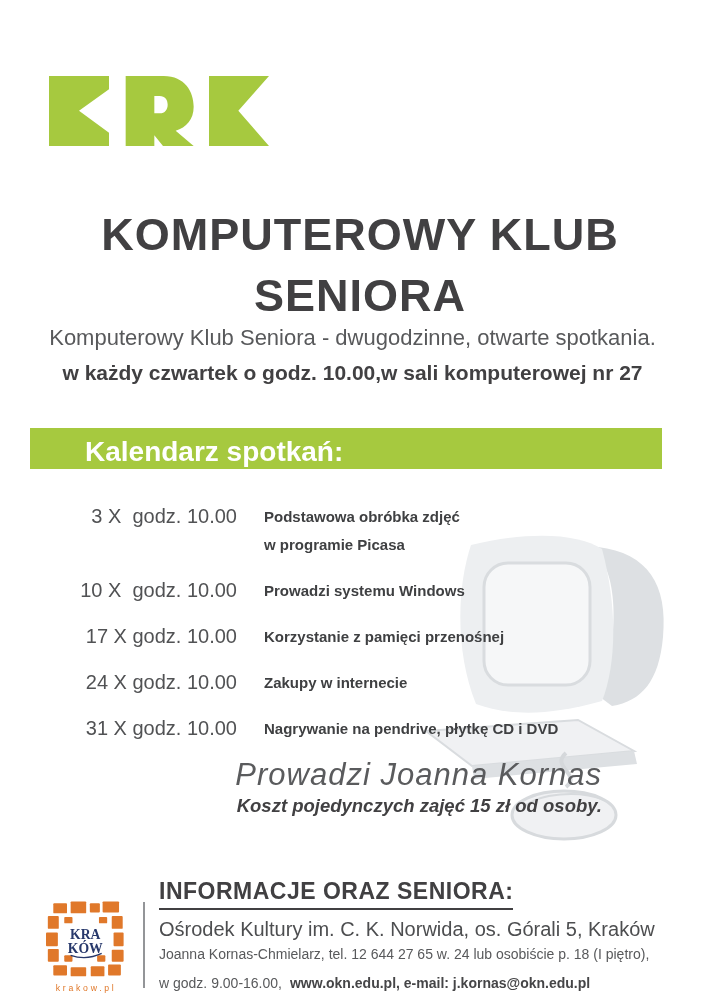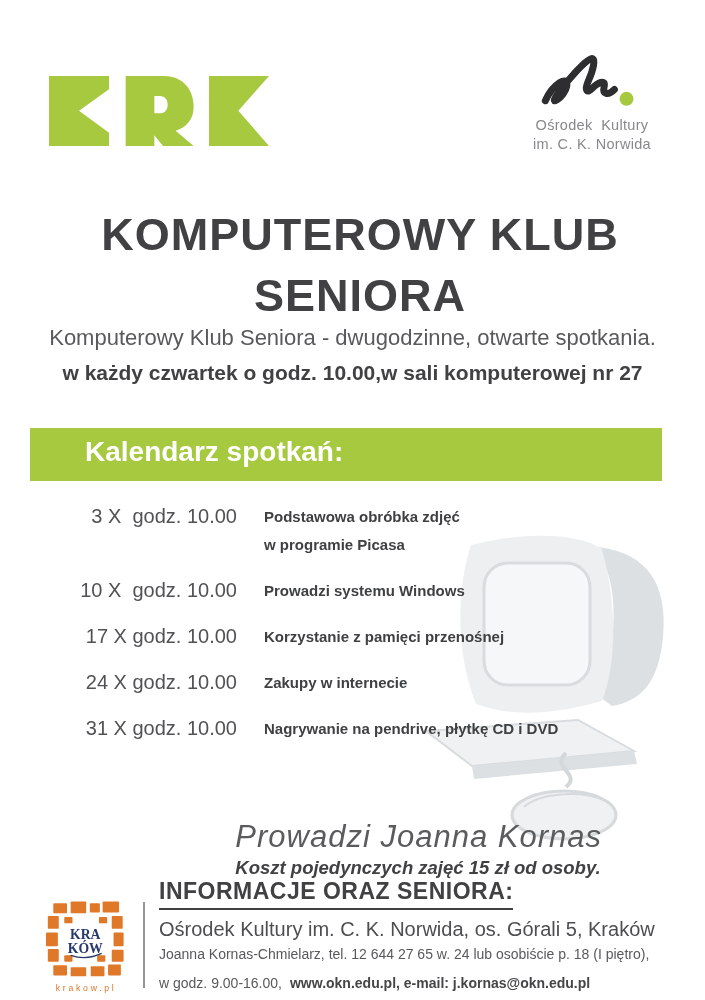--- a/index.html
+++ b/index.html
@@ -30,38 +30,38 @@
   .norwida-line { font-size: 14.5px; color: #87888b; line-height: 19px; letter-spacing: 0.3px; white-space: pre; }
 
   
   .title { position: absolute; top: 204px; left: 15px; right: 0; text-align: center;
            font-weight: bold; font-size: 45px; line-height: 61px; letter-spacing: 1px; color: var(--ink); }
   .intro { position: absolute; top: 325px; left: 0; right: 0; text-align: center; }
   .intro-line1 { font-size: 22px; color: var(--gray); }
   .intro-line2 { font-size: 21px; font-weight: bold; color: var(--ink); margin-top: 10px; }
 
   
-  .banner { position: absolute; top: 428px; left: 30px; width: 632px; height: 53px;
+  .banner { position: absolute; top: 428px; left: 30px; width: 632px; height: 41px;
             background: var(--accent); color: #ffffff; font-weight: bold;
             font-size: 28px; line-height: 47px; padding-left: 55px; }
 
   
   .watermark { position: absolute; left: 416px; top: 515px; width: 289px; height: 335px; }
 
   
   .schedule { position: absolute; top: 503px; left: 32px; right: 0; }
   .event-row { display: flex; margin-bottom: 18px; position: relative; }
   .event-date { width: 205px; text-align: right; font-size: 20px; color: #515254;
                 line-height: 27px; white-space: pre; flex: none; }
   .event-desc { margin-left: 27px; font-size: 15px; line-height: 28px; color: #3f4042; }
   .event-desc .bold { font-weight: bold; }
   .event-desc .regular { font-weight: normal; color: #515254; }
 
   
-  .instructor { position: absolute; top: 819px; right: 103px; text-align: left; margin-left: 33px; }
+  .instructor { position: absolute; top: 757px; right: 103px; text-align: right; margin-left: 33px; }
   .lead { font-style: italic; font-size: 31px; color: #5a5b5d; letter-spacing: 1px; }
   .cost { font-style: italic; font-weight: bold; font-size: 18.5px; color: var(--ink); margin-top: 2px; }
 
   
   .footer { position: absolute; top: 876px; left: 45px; right: 10px; display: flex; }
   .krakow { width: 86px; margin-top: 22px; flex: none; text-align: center; }
   .footer-divider { width: 2px; background: #939598; height: 86px; margin: 26px 14px 0 12px; flex: none; }
   .footer-text { padding-top: 2px; }
   .footer-heading { display: inline-block; font-size: 23px; font-weight: bold; color: var(--ink);
                     letter-spacing: 0.5px; border-bottom: 2.5px solid var(--ink); padding-bottom: 3px; }
@@ -75,28 +75,20 @@
 
 <div id="poster">
 
   <svg class="krk-logo" viewBox="0 0 330 105" aria-hidden="true">
     <polygon class="accent-fill" points="0,0 90,0 90,20 45,52 90,85 90,105 0,105"></polygon>
     <path class="accent-fill" d="M115,0 L172,0 C204,0 217,24 217,46 C217,65 206,77 190,82 L217,105 L171,105 L158,89 L158,105 L115,105 Z
                                  M158,30 L158,56 L166,56 C174,56 178,50 178,43 C178,36 174,30 166,30 Z"></path>
     <polygon class="accent-fill" points="240,0 330,0 284,52 330,105 240,105"></polygon>
   </svg>
 
-  <div class="norwida">
-    <svg width="112" height="66" viewBox="0 0 120 70" aria-hidden="true">
-      <path d="M10,54 C18,36 35,26 33,38 C31,50 12,62 23,47 C36,29 53,11 59,9 C65,7 61,22 56,33 C52,42 54,47 60,41 C66,35 75,30 73,39 C71,47 77,49 84,42" fill="none" stroke="#2e2e30" stroke-width="7.5" stroke-linecap="round" stroke-linejoin="round"></path>
-      <circle class="accent-fill" cx="97" cy="52" r="7.5"></circle>
-    </svg>
-    <div class="norwida-line">Ośrodek  Kultury</div>
-    <div class="norwida-line">im. C. K. Norwida</div>
-  </div>
 
   <div class="title">
     <div>KOMPUTEROWY KLUB</div>
     <div>SENIORA</div>
   </div>
 
   <div class="intro">
     <div class="intro-line1">Komputerowy Klub Seniora - dwugodzinne, otwarte spotkania.</div>
     <div class="intro-line2">w każdy czwartek o godz. 10.00,w sali komputerowej nr 27</div>
   </div>

